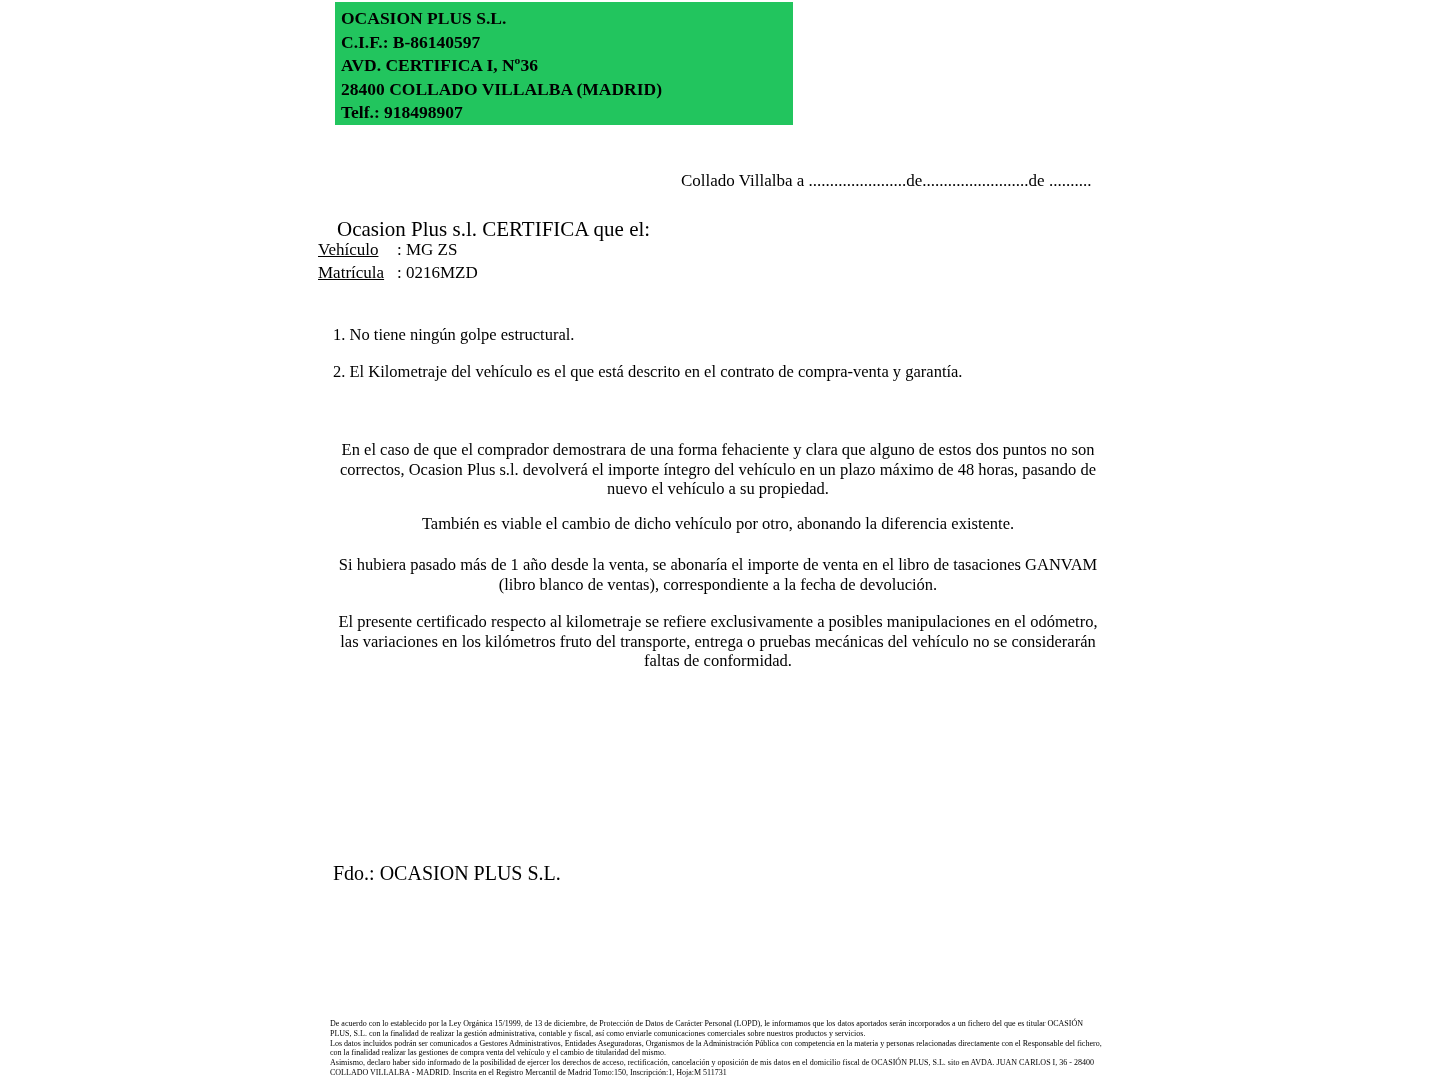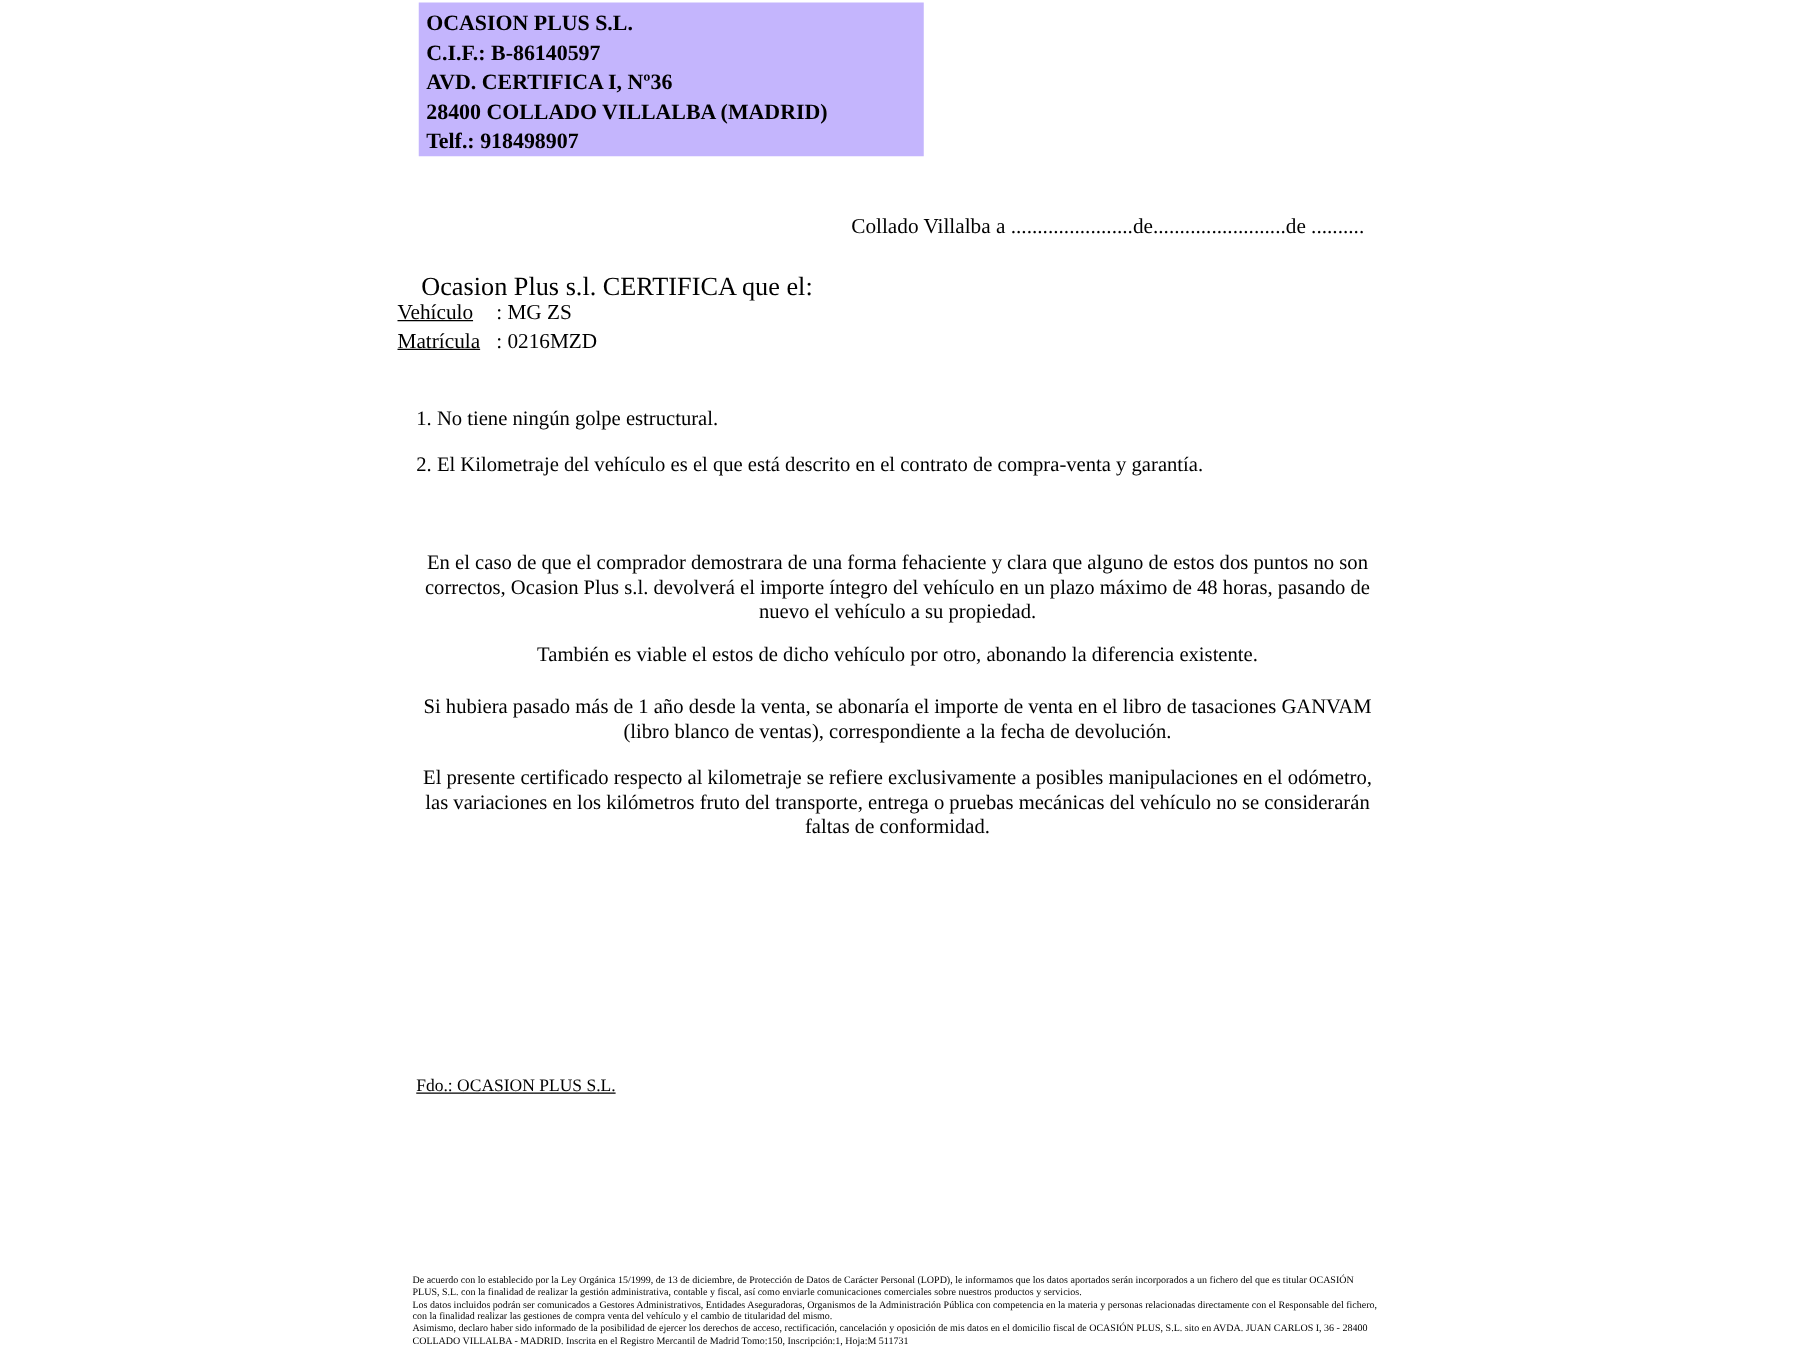--- a/index.html
+++ b/index.html
@@ -14,23 +14,23 @@
     overflow: hidden;
     font-family: "Liberation Serif", "DejaVu Serif", serif;
     color: #000000;
   }
   .abs { position: absolute; }
 
   
   .header-box {
     left: 335px;
     top: 2px;
-    width: 404px;
+    width: 458px;
     height: 123px;
-    background: #c4b5fd;
+    background: #22c55e;
     padding: 5px 0 0 6px;
     box-sizing: border-box;
   }
   .header-box .hline {
     font-weight: bold;
     font-size: 17.5px;
     line-height: 23.6px;
     white-space: nowrap;
   }
 
@@ -81,23 +81,22 @@
   }
   .para.g0 { top: 440px; }
   .para.g1 { top: 514px; }
   .para.g2 { top: 555px; }
   .para.g3 { top: 612px; }
 
   
   .signature {
     left: 333px;
     top: 862px;
-    font-size: 14px;
+    font-size: 20px;
     white-space: nowrap;
-    text-decoration: underline;
   }
 
   
   .legal {
     left: 330px;
     top: 1019px;
     width: 775px;
   }
   .legal .legal-para {
     font-size: 8px;
@@ -124,21 +123,21 @@
 </div>
 
 <div class="abs cert-field f1">
   <span class="cert-label">Matrícula</span><span>: 0216MZD</span>
 </div>
 
 <div class="abs point p0">1. No tiene ningún golpe estructural.</div>
 <div class="abs point p1">2. El Kilometraje del vehículo es el que está descrito en el contrato de compra-venta y garantía.</div>
 
 <div class="abs para g0">En el caso de que el comprador demostrara de una forma fehaciente y clara que alguno de estos dos puntos no son correctos, Ocasion Plus s.l. devolverá el importe íntegro del vehículo en un plazo máximo de 48 horas, pasando de nuevo el vehículo a su propiedad.</div>
-<div class="abs para g1">También es viable el estos de dicho vehículo por otro, abonando la diferencia existente.</div>
+<div class="abs para g1">También es viable el cambio de dicho vehículo por otro, abonando la diferencia existente.</div>
 <div class="abs para g2">Si hubiera pasado más de 1 año desde la venta, se abonaría el importe de venta en el libro de tasaciones GANVAM (libro blanco de ventas), correspondiente a la fecha de devolución.</div>
 <div class="abs para g3">El presente certificado respecto al kilometraje se refiere exclusivamente a posibles manipulaciones en el odómetro, las variaciones en los kilómetros fruto del transporte, entrega o pruebas mecánicas del vehículo no se considerarán faltas de conformidad.</div>
 
 <div class="abs signature">Fdo.: OCASION PLUS S.L.</div>
 
 <div class="abs legal">
   <div class="legal-para">De acuerdo con lo establecido por la Ley Orgánica 15/1999, de 13 de diciembre, de Protección de Datos de Carácter Personal (LOPD), le informamos que los datos aportados serán incorporados a un fichero del que es titular OCASIÓN PLUS, S.L. con la finalidad de realizar la gestión administrativa, contable y fiscal, así como enviarle comunicaciones comerciales sobre nuestros productos y servicios.</div>
   <div class="legal-para">Los datos incluidos podrán ser comunicados a Gestores Administrativos, Entidades Aseguradoras, Organismos de la Administración Pública con competencia en la materia y personas relacionadas directamente con el Responsable del fichero, con la finalidad realizar las gestiones de compra venta del vehículo y el cambio de titularidad del mismo.</div>
   <div class="legal-para">Asimismo, declaro haber sido informado de la posibilidad de ejercer los derechos de acceso, rectificación, cancelación y oposición de mis datos en el domicilio fiscal de OCASIÓN PLUS, S.L. sito en AVDA. JUAN CARLOS I, 36 - 28400 COLLADO VILLALBA - MADRID. Inscrita en el Registro Mercantil de Madrid Tomo:150, Inscripción:1, Hoja:M 511731</div>
 </div>

